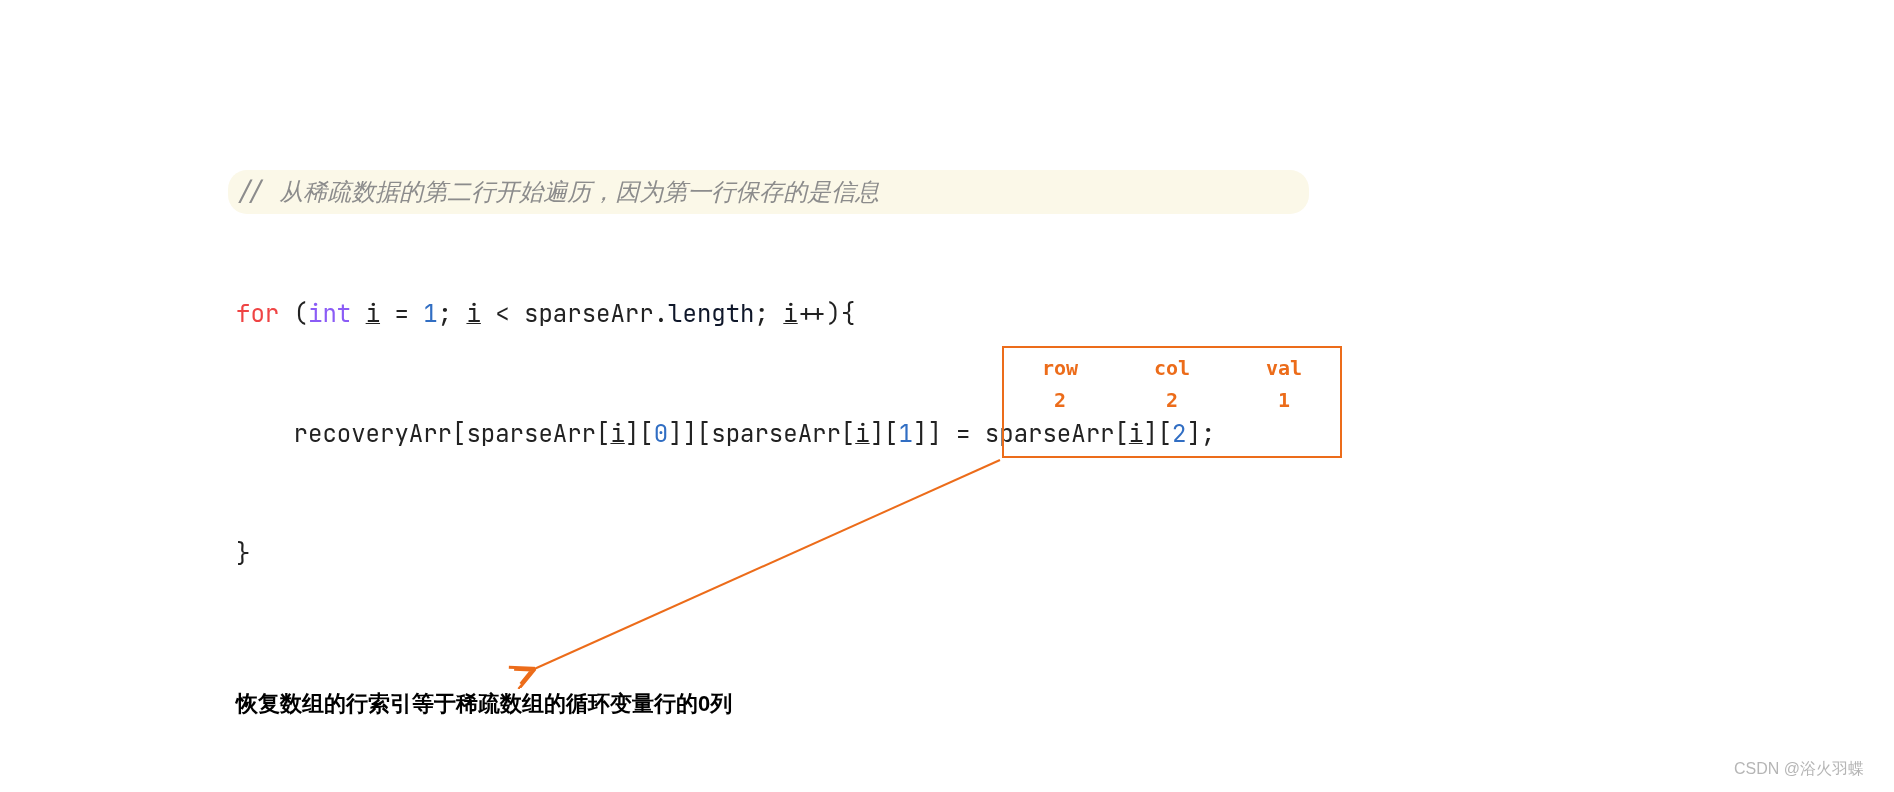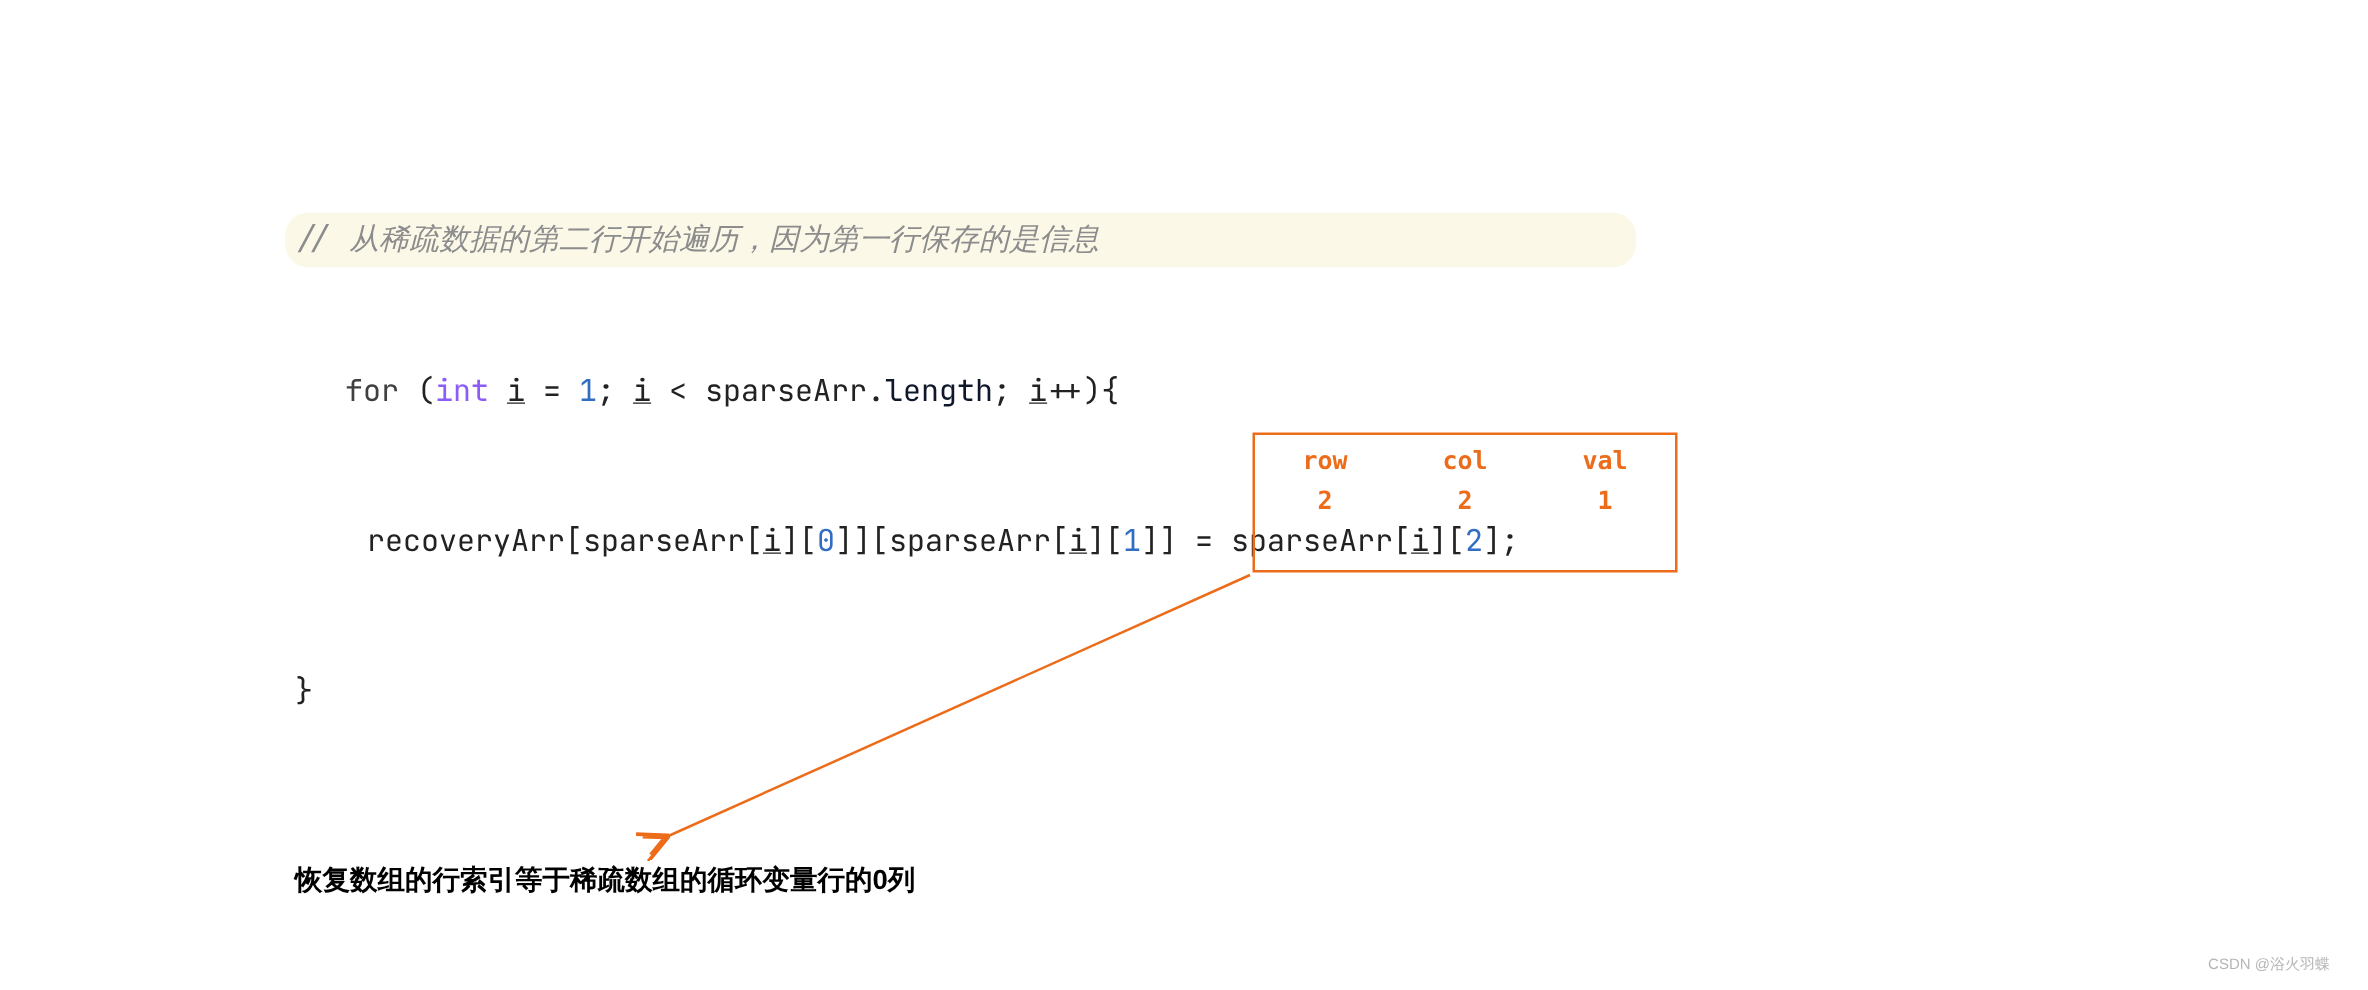--- a/index.html
+++ b/index.html
@@ -26,21 +26,21 @@
   }
   .comment-line {
     background: #fbf8e8;
     color: #8c8c8c;
     font-style: italic;
     padding: 2px 8px 2px 8px;
     margin-left: -8px;
     width: 1065px;
     border-radius: 19px;
   }
-  .kw { color: #404040; margin-left: 40px; } 
+  .kw { color: #ef4444; } 
   .kw2 { color: #8b5cf6; } 
   .var-u { text-decoration: underline; text-decoration-thickness: 1px; }
   .num { color: #316ec3; }
   .prop { color: #0f172a; }
   .plain { color: #222; }
   .explain {
     margin-top: 28px;
     font-size: 22px;
     font-weight: 700;
     color: #000;
@@ -66,21 +66,21 @@
     padding-top: 8px;
   }
   .table-box .row span {
     width: 80px;
     text-align: center;
   }
   .watermark {
     position: absolute;
     right: 30px;
     bottom: 12px;
-    font-size: 12px;
+    font-size: 16px;
     color: rgba(120,120,120,0.55);
     font-family: sans-serif;
   }
   svg.arrow {
     position: absolute;
     left: 500px;
     top: 455px;
     pointer-events: none;
   }
 </style>

